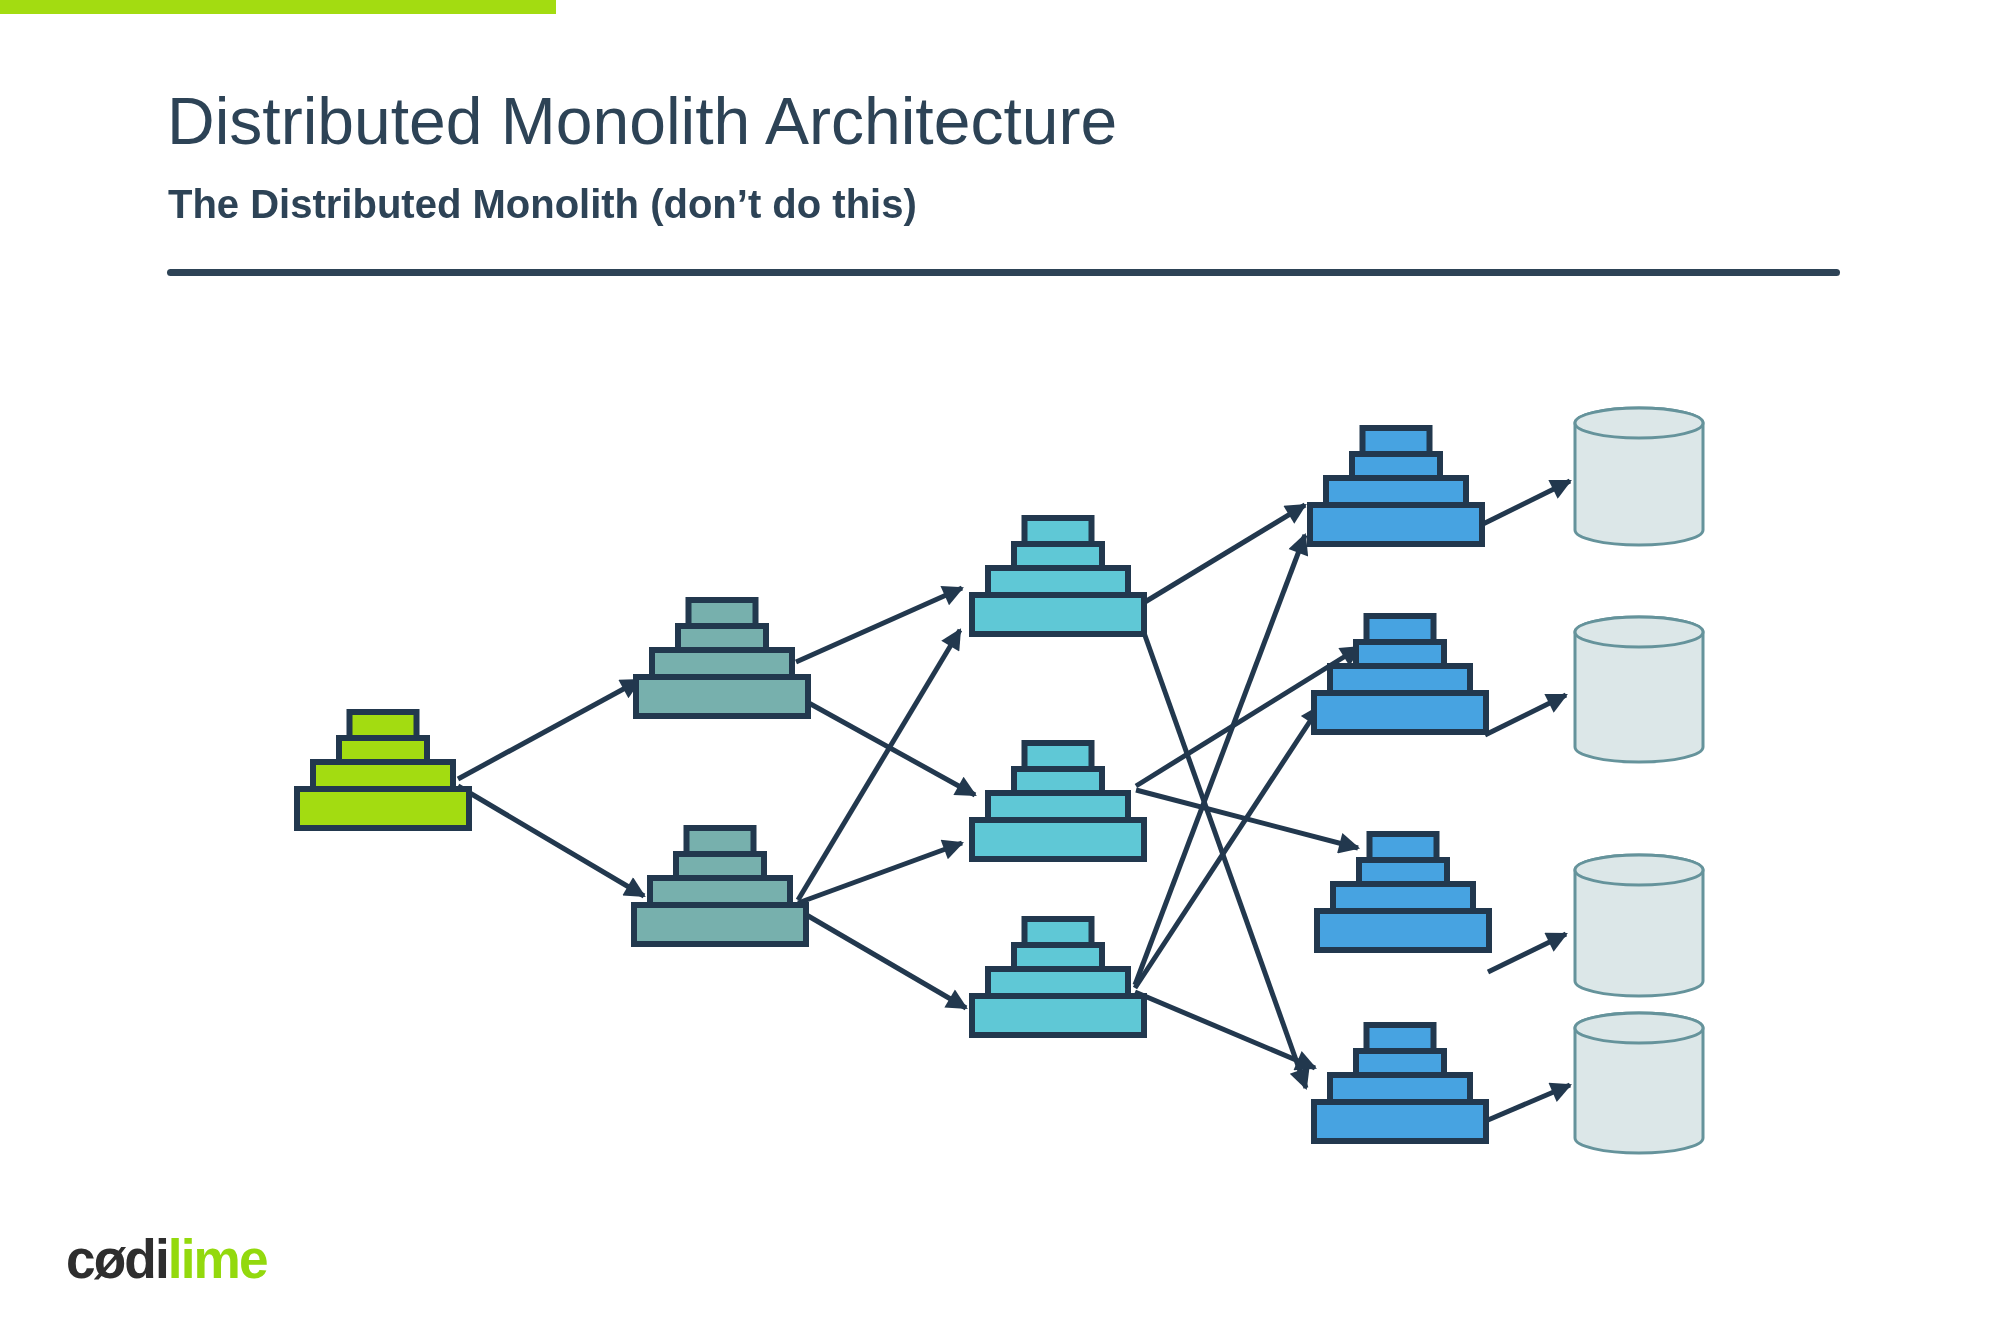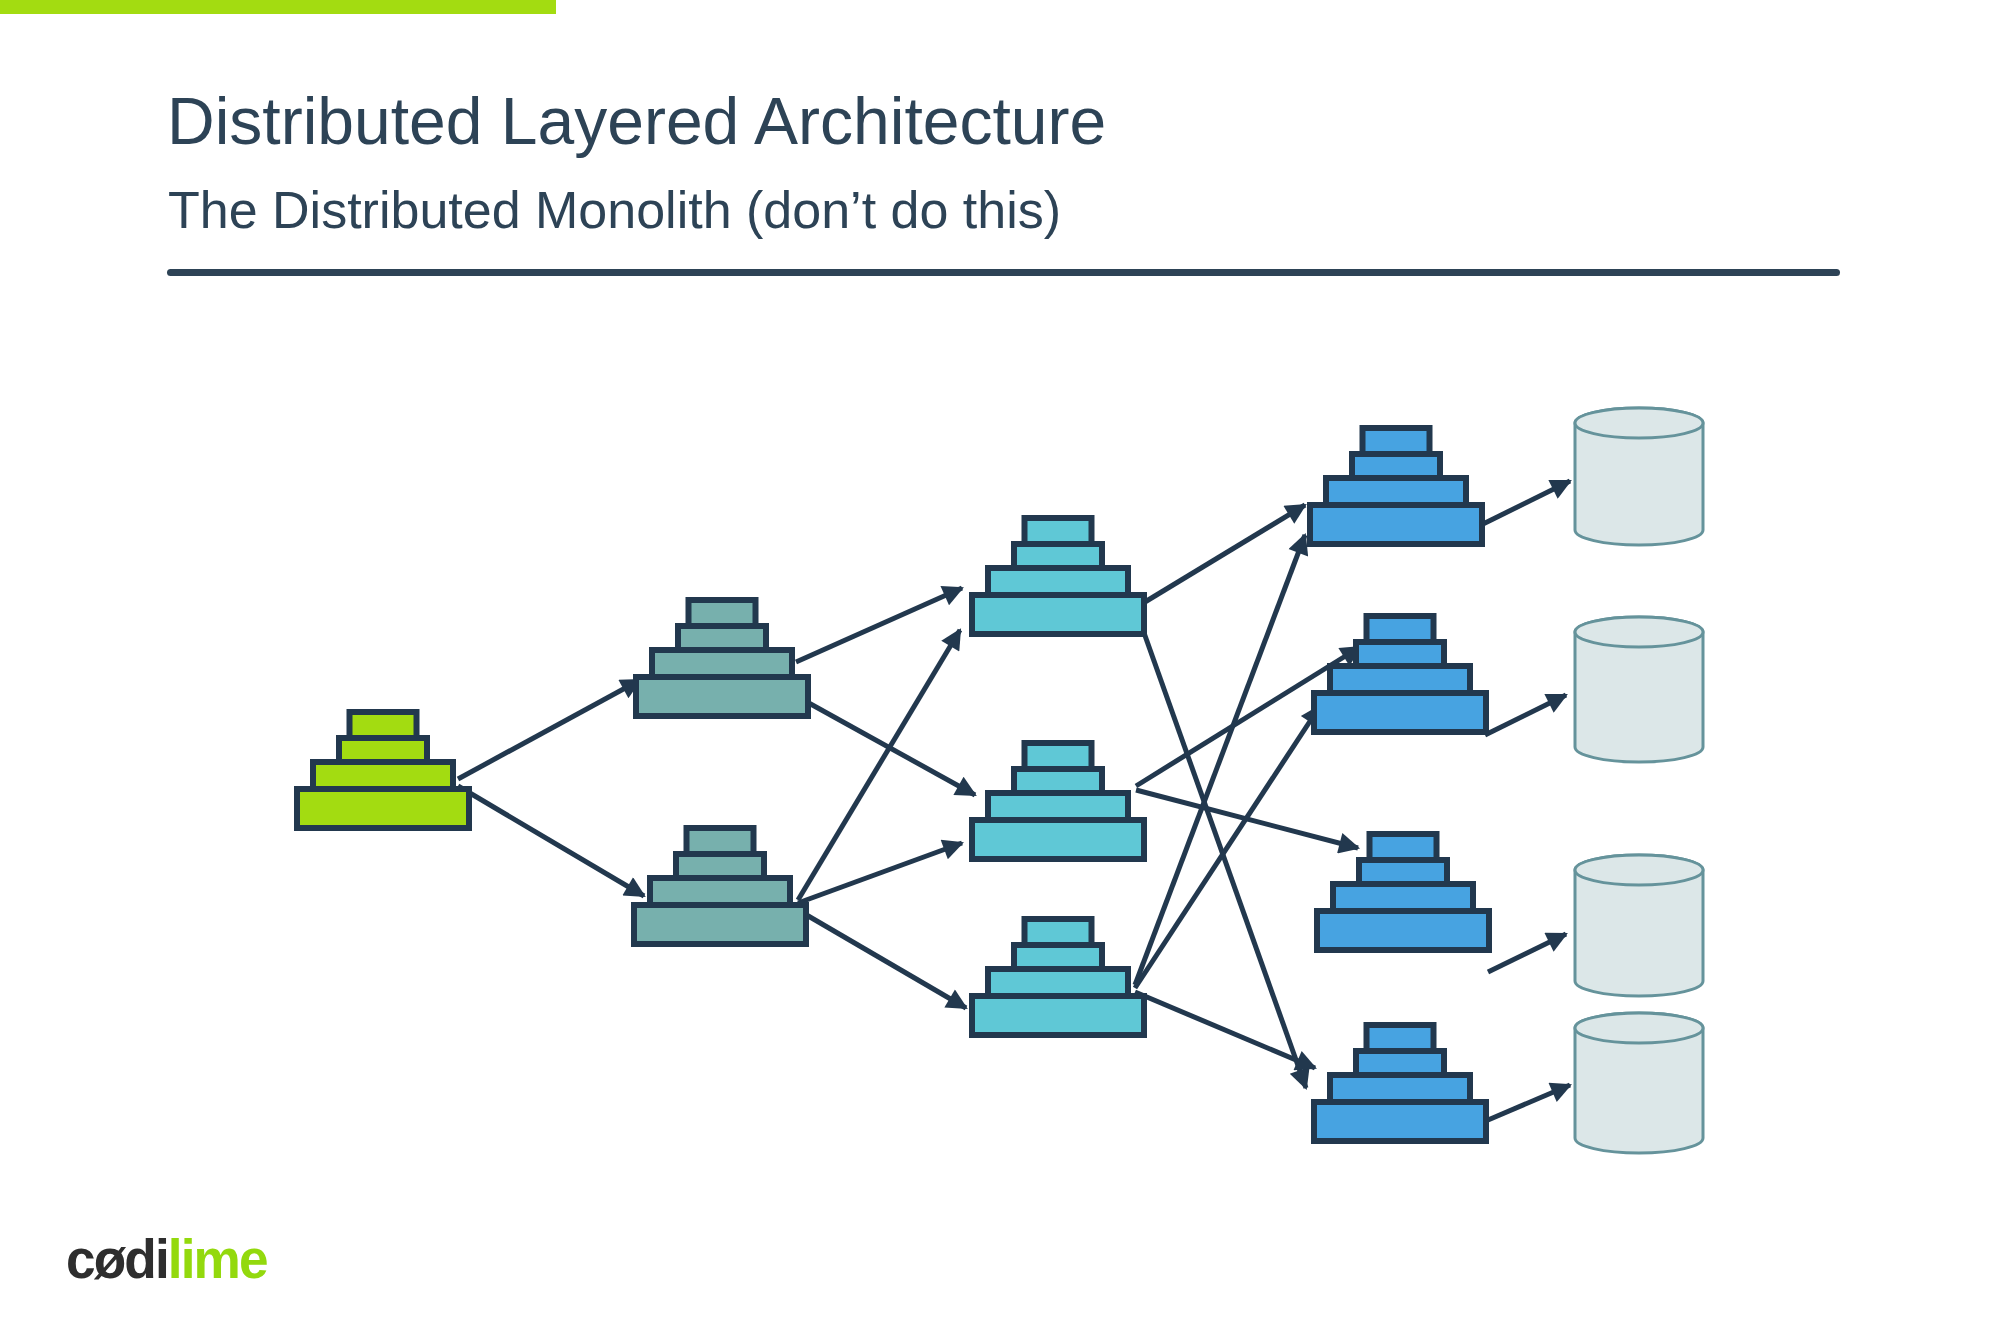--- a/index.html
+++ b/index.html
@@ -25,23 +25,23 @@
     left: 167px; top: 88px;
     font-size: 66px;
     line-height: 1.0;
     font-weight: 500;
     letter-spacing: 0px;
     white-space: nowrap;
   }
   .subtitle {
     position: absolute;
     left: 168px; top: 184px;
-    font-size: 52px;
+    font-size: 40px;
     line-height: 1.0;
-    font-weight: 400;
+    font-weight: 700;
     white-space: nowrap;
   }
   .rule {
     position: absolute;
     left: 167px; top: 269px;
     width: 1673px; height: 7px;
     border-radius: 4px;
   }
   .diagram-svg {
     position: absolute;
@@ -59,21 +59,21 @@
     white-space: nowrap;
   }
 </style>
 </head>
 <body>
 
 <div class="slide">
 
   <div class="accent-bar" style="background: rgb(163, 220, 17);"></div>
 
-  <div class="title" style="color: rgb(45, 67, 86);">Distributed Layered Architecture</div>
+  <div class="title" style="color: rgb(45, 67, 86);">Distributed Monolith Architecture</div>
 
   <div class="subtitle" style="color: rgb(45, 67, 86);">The Distributed Monolith (don’t do this)</div>
 
   <div class="rule" style="background: rgb(45, 67, 86);"></div>
 
   <svg id="diagram-svg" class="diagram-svg" viewBox="0 0 2004 1337" xmlns="http://www.w3.org/2000/svg">
       <defs>
         <marker id="arrowhead" viewBox="0 0 10 10" refX="9" refY="5" markerWidth="27" markerHeight="21" markerUnits="userSpaceOnUse" orient="auto">
           <path d="M0,0 L10,5 L0,10 Z" fill="#22384e"></path>
         </marker>

